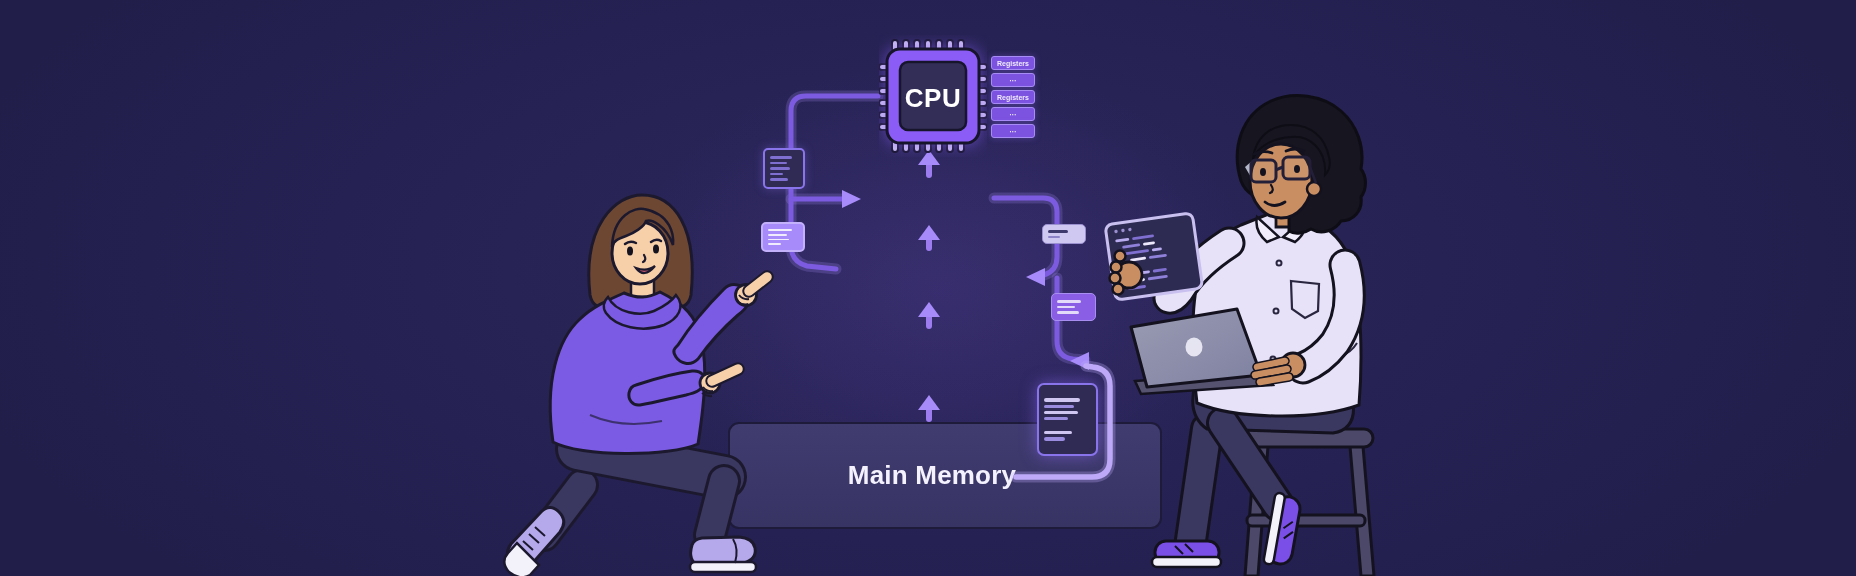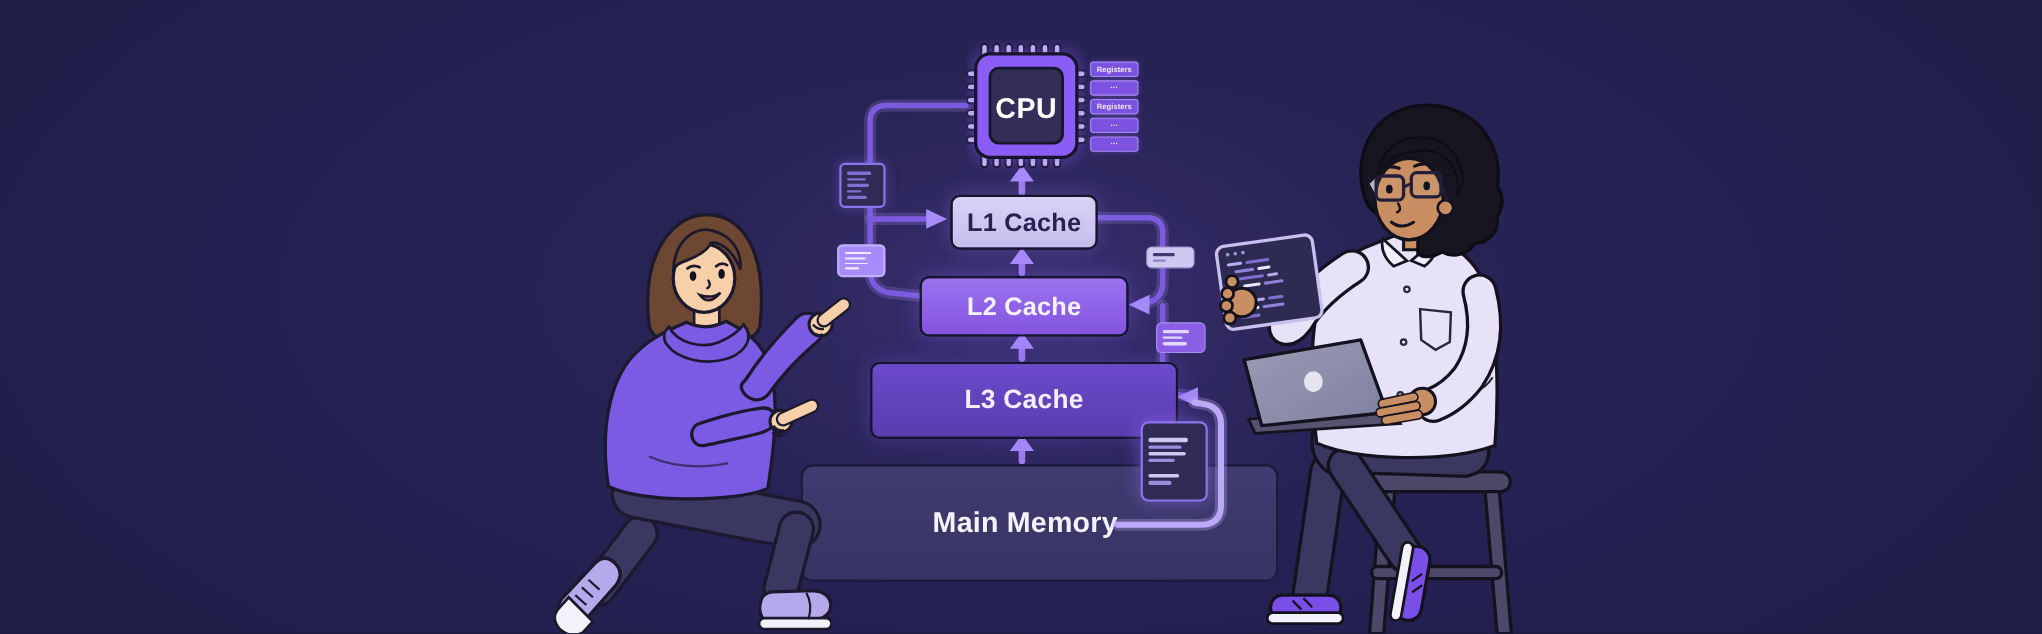--- a/index.html
+++ b/index.html
@@ -91,29 +91,20 @@
         <path d="M929,419 V408"></path>
     </g>
     <g fill="#a78bfa">
       <polygon points="929,150 918,165 940,165"></polygon>
       <polygon points="929,225 918,240 940,240"></polygon>
       <polygon points="929,302 918,317 940,317"></polygon>
       <polygon points="929,395 918,410 940,410"></polygon>
     </g>
   </svg>
 
-  <div class="abs hbox l1">
-    <span>L1 Cache</span>
-  </div>
-  <div class="abs hbox l2">
-    <span>L2 Cache</span>
-  </div>
-  <div class="abs hbox l3">
-    <span>L3 Cache</span>
-  </div>
   <div class="abs hbox mainmem">
     <span class="lbl">Main Memory</span>
   </div>
 
   <div class="abs chip">
     <svg width="108" height="122" viewBox="0 0 108 122">
       <g fill="#cbc0f2" stroke="#17152c" stroke-width="2">
         <rect x="13" y="5" width="6" height="12" rx="3"></rect>
           <rect x="24" y="5" width="6" height="12" rx="3"></rect>
         <rect x="35" y="5" width="6" height="12" rx="3"></rect>

